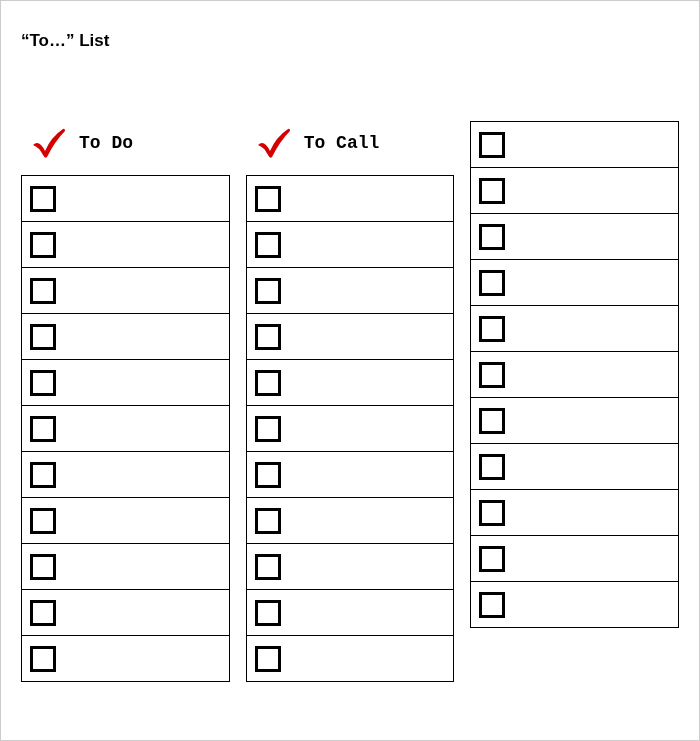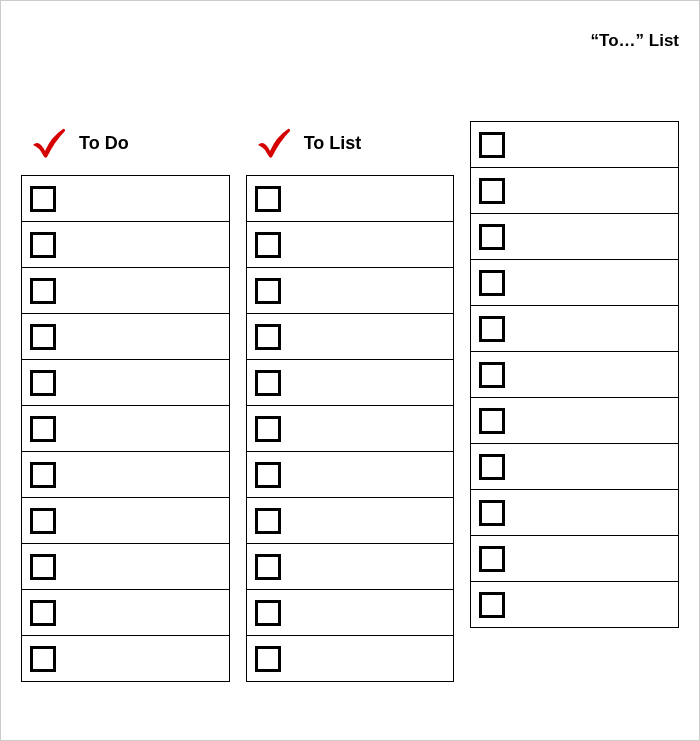--- a/index.html
+++ b/index.html
@@ -5,29 +5,30 @@
     * { margin: 0; padding: 0; box-sizing: border-box; }
     body {
       width: 700px;
       height: 741px;
       background: #fff;
       font-family: Arial, sans-serif;
       border: 1px solid #ccc;
       padding: 30px 20px 20px 20px;
     }
     .title {
-      text-align: right;
+      text-align: left;
       font-size: 17px;
       font-weight: bold;
       color: #000;
       margin-bottom: 70px;
     }
     .columns {
       display: flex;
       gap: 16px;
+      font-family: Liberation Mono, monospace;
     }
     .column {
       flex: 1;
     }
     .col-header {
       display: flex;
       align-items: center;
       margin-bottom: 10px;
       padding-left: 8px;
       height: 44px;
@@ -110,21 +111,21 @@
           <div class="checkbox"></div>
         </div>
       </div>
   </div>
 
   <div class="column">
     <div class="col-header">
       <svg class="check-icon" viewBox="0 0 40 40">
         <path d="M4 22 Q8 18 12 22 Q14 24 16 28 Q22 14 34 6 Q36 5 36 8 Q26 18 18 34 Q16 36 14 32 Q10 24 4 22 Z" fill="#d50000"></path>
       </svg>
-      <span class="col-label">To List</span>
+      <span class="col-label">To Call</span>
     </div>
     <div class="rows">
         <div class="row">
           <div class="checkbox"></div>
         </div>
         <div class="row">
           <div class="checkbox"></div>
         </div>
         <div class="row">
           <div class="checkbox"></div>

